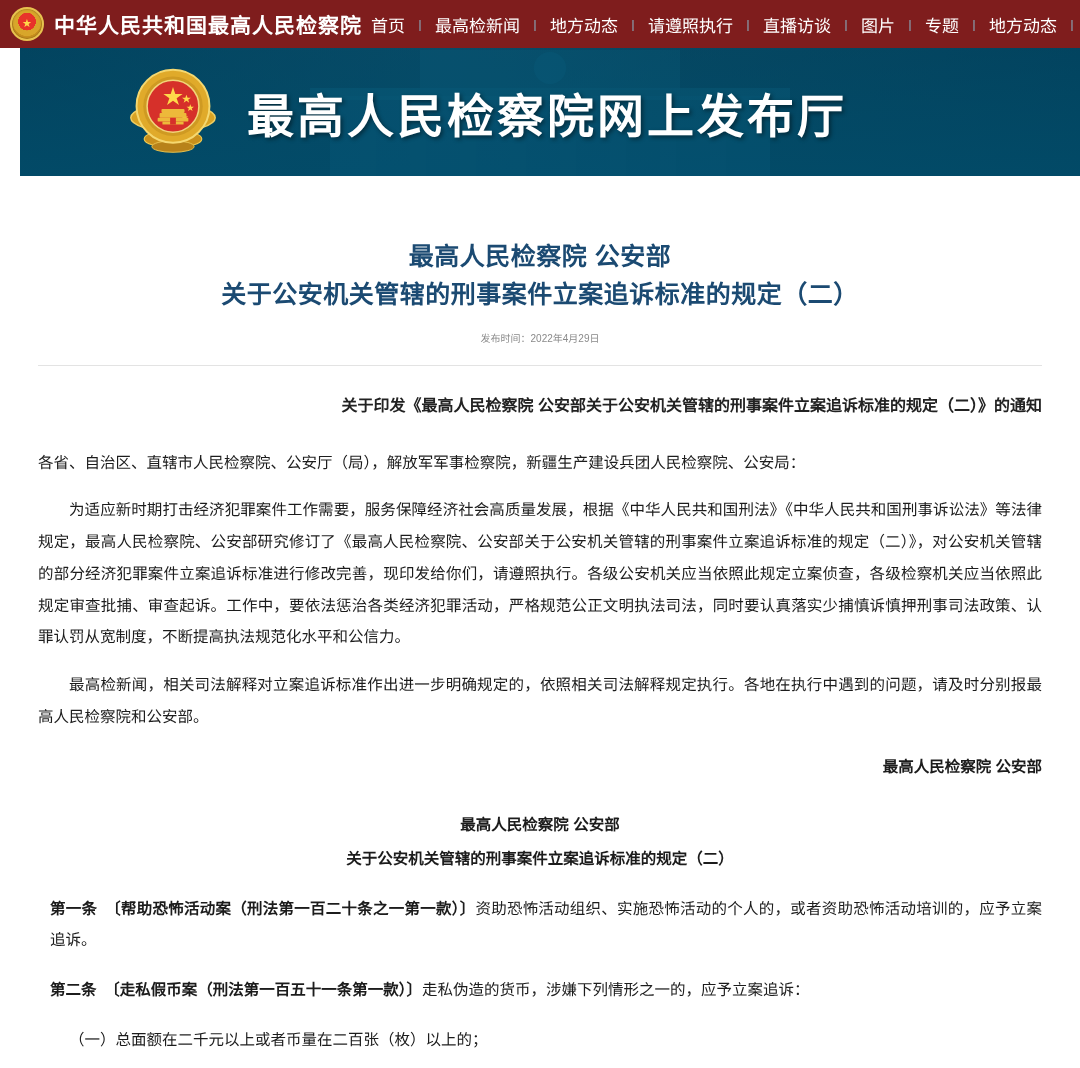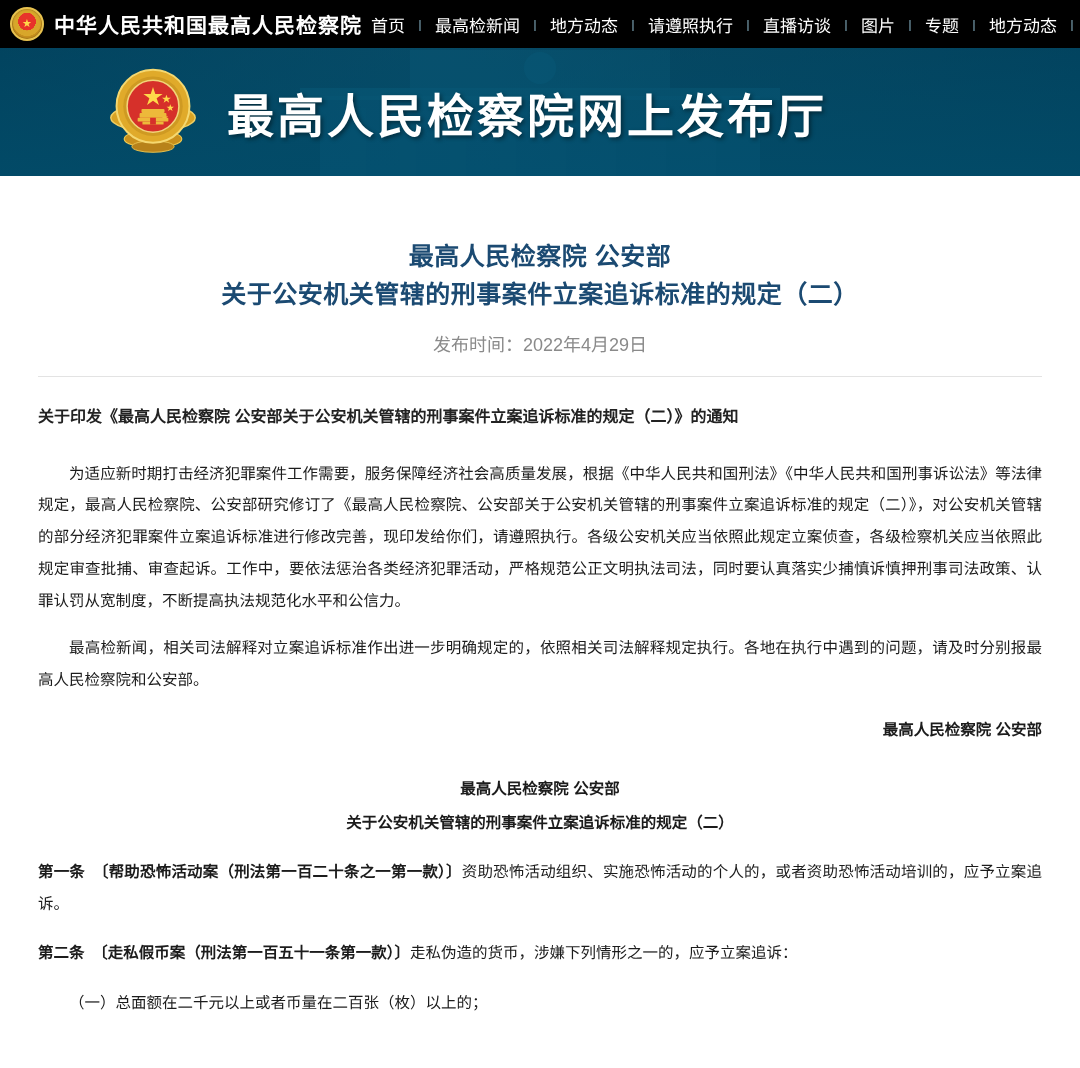--- a/index.html
+++ b/index.html
@@ -8,21 +8,21 @@
     width: 1080px;
     background: #ffffff;
     font-family: "Liberation Sans", "DejaVu Sans", sans-serif;
   }
   body { width: 1080px; overflow-x: hidden; }
 
   
   .topbar {
     position: relative;
     height: 48px;
-    background: #000000;
+    background: #7f1d1d;
     display: flex;
     align-items: center;
     overflow: hidden;
   }
   .topbar-left {
     display: flex;
     align-items: center;
     padding-left: 10px;
     gap: 10px;
     flex: 0 0 auto;
@@ -75,20 +75,21 @@
   }
 
   
   .banner {
     position: relative;
     height: 128px;
     background: #024a67;
     overflow: hidden;
     display: flex;
     align-items: center;
+    margin-left: 20px;
   }
   .banner-bg {
     position: absolute; inset: 0;
     background:
       linear-gradient(180deg, rgba(2,60,86,.45) 0%, rgba(2,74,103,.9) 100%),
       linear-gradient(90deg, #024a67 0%, #0a5775 40%, #08506c 60%, #024a67 100%);
   }
   .banner-building {
     position: absolute;
     left: 50%; bottom: -6px;
@@ -134,32 +135,32 @@
     color: #1b4a72;
     font-weight: bold;
     font-size: 25px;
     line-height: 1.52;
     letter-spacing: .5px;
   }
   .doc-title .line2 { display: block; }
   .doc-meta {
     text-align: center;
     color: #8a8a8a;
-    font-size: 18px;
+    font-size: 10px;
     margin-top: 17px;
     margin-bottom: 20px;
   }
   .divider {
     height: 1px;
     background: #e3e3e3;
     margin: 0 0 26px 0;
   }
 
   .sub-title {
-    text-align: left;
+    text-align: right;
     font-weight: bold;
     font-size: 16px;
     color: #222;
     line-height: 1.8;
     margin: 0 0 26px 0;
   }
   p.body {
     font-size: 15.5px;
     color: #1c1c1c;
     line-height: 2.05;
@@ -184,21 +185,21 @@
     color: #1c1c1c;
     line-height: 2.2;
   }
   .center-head.first { margin-top: 12px; }
   .center-head.second { margin-bottom: 16px; }
 
   p.article-item {
     font-size: 15.5px;
     color: #1c1c1c;
     line-height: 2.05;
-    margin: 0 0 18px 0;
+    margin: 0 0 18px 12px;
     text-align: justify;
   }
   p.article-item .lead {
     font-weight: bold;
   }
   p.sub-item {
     font-size: 15.5px;
     color: #1c1c1c;
     line-height: 2.05;
     margin: 0 0 18px 0;
@@ -292,20 +293,21 @@
     </h1>
 
     <div class="doc-meta">
       <span>发布时间：</span><span>2022年4月29日</span>
     </div>
 
     <div class="divider"></div>
 
     <div class="sub-title">关于印发《最高人民检察院 公安部关于公安机关管辖的刑事案件立案追诉标准的规定（二）》的通知</div>
 
+    <p class="body">各省、自治区、直辖市人民检察院、公安厅（局），解放军军事检察院，新疆生产建设兵团人民检察院、公安局：</p>
 
     <p class="body indent">为适应新时期打击经济犯罪案件工作需要，服务保障经济社会高质量发展，根据《中华人民共和国刑法》《中华人民共和国刑事诉讼法》等法律规定，最高人民检察院、公安部研究修订了《最高人民检察院、公安部关于公安机关管辖的刑事案件立案追诉标准的规定（二）》，对公安机关管辖的部分经济犯罪案件立案追诉标准进行修改完善，现印发给你们，请遵照执行。各级公安机关应当依照此规定立案侦查，各级检察机关应当依照此规定审查批捕、审查起诉。工作中，要依法惩治各类经济犯罪活动，严格规范公正文明执法司法，同时要认真落实少捕慎诉慎押刑事司法政策、认罪认罚从宽制度，不断提高执法规范化水平和公信力。</p>
 
     <p class="body indent">最高检新闻，相关司法解释对立案追诉标准作出进一步明确规定的，依照相关司法解释规定执行。各地在执行中遇到的问题，请及时分别报最高人民检察院和公安部。</p>
 
     <div class="sign-block">
       <p class="sign">最高人民检察院 公安部</p>
     </div>
 
     <div class="center-head first">最高人民检察院 公安部</div>

